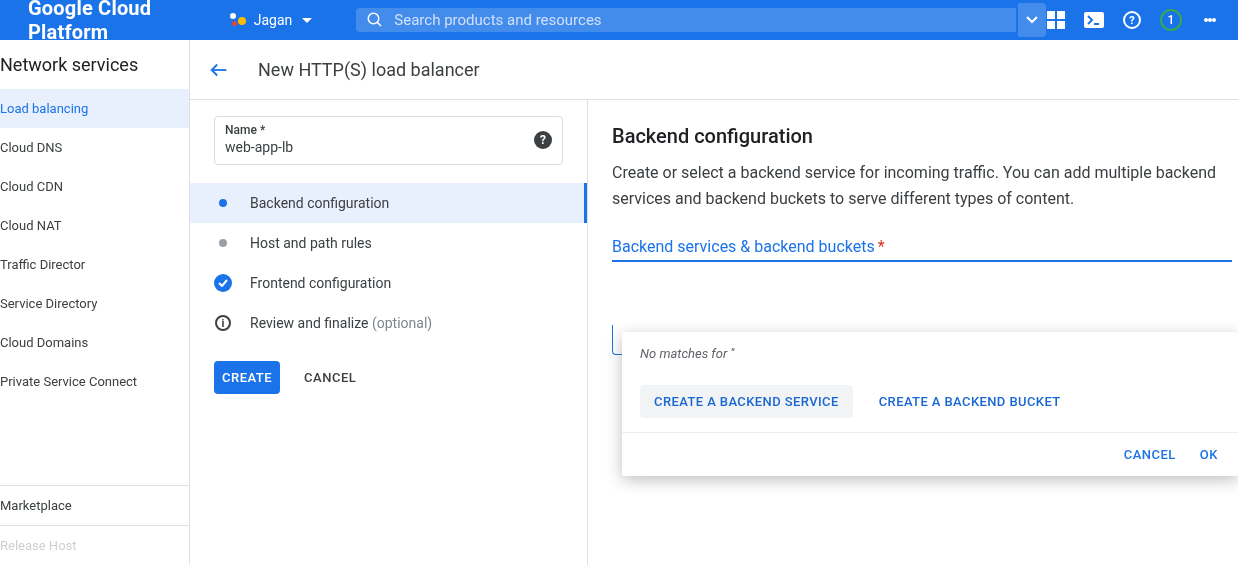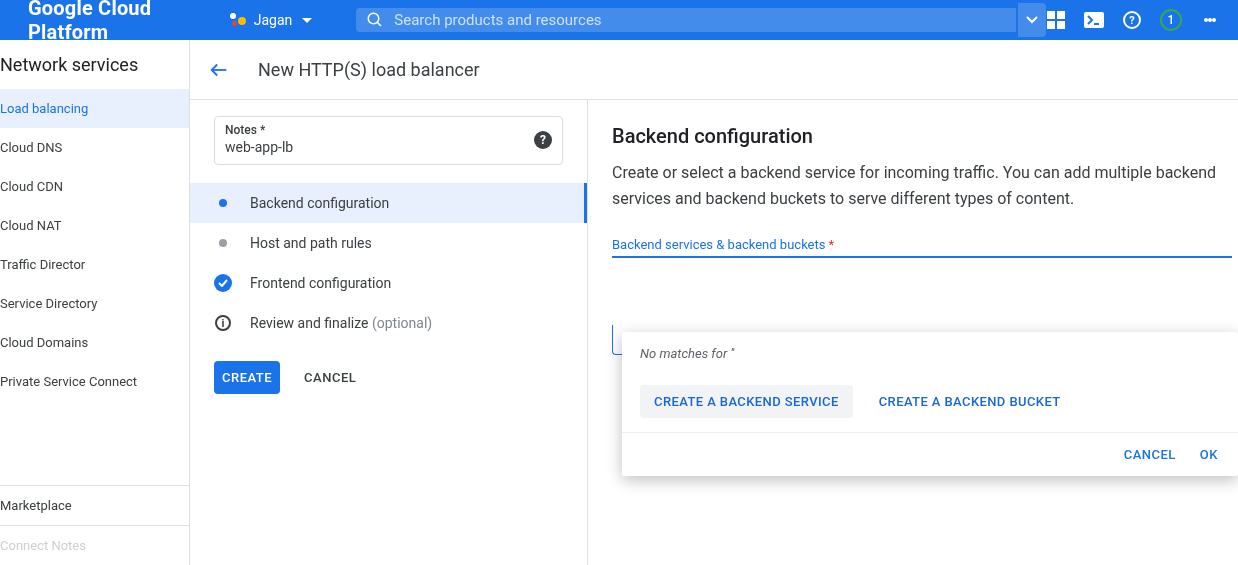--- a/index.html
+++ b/index.html
@@ -63,21 +63,21 @@
   .step-label { font-size:14px; color:#3c4043; }
   .step-opt { color:#80868b; }
 
   .actions { display:flex; gap:24px; padding: 18px 24px; align-items:center; }
   .btn-primary { background:#1a73e8; color:#fff; border:none; border-radius:4px; padding: 9px 8px; font-size:13px; font-weight:500; letter-spacing:0.5px; cursor:pointer; }
   .btn-flat { background:none; border:none; color:#3c4043; font-size:13px; font-weight:500; letter-spacing:0.5px; cursor:pointer; }
 
   .right-pane { flex:1; padding: 24px 0 0 24px; position:relative; }
   .rp-title { font-size:20px; font-weight:500; color:#202124; margin-bottom:12px; }
   .rp-desc { font-size:16px; color:#3c4043; line-height:1.6; max-width: 620px; margin-bottom:26px;}
-  .dd-label { font-size:13px; color:#1a73e8; position:relative; }
+  .dd-label { font-size:16px; color:#1a73e8; position:relative; }
   .dd-label .req { color:#d93025; margin-left:3px; }
   .dd-underline { height:2px; background:#1a73e8; width: 620px; margin-top:4px; }
   .dd-stub { width:16px; height:30px; border:1px solid #1a73e8; border-right:none; border-top:none; position:absolute; left:24px; top:225px; border-radius:0 0 0 4px;}
 
   .dropdown-panel { position:absolute; left:34px; top:232px; right:0; background:#fff; box-shadow: 0 4px 16px rgba(0,0,0,0.25); border-radius:2px; }
   .filter-row { display:flex; align-items:center; gap:10px; padding:14px 18px; border-bottom:1px solid #eceff1; background:#f8f9fa;}
   .filter-ic { width:18px; display:flex; flex-direction:column; gap:2px; align-items:center;}
   .filter-ic span { display:block; height:2px; background:#5f6368; }
   .filter-ic span:nth-child(1){width:16px;} .filter-ic span:nth-child(2){width:10px;} .filter-ic span:nth-child(3){width:4px;}
   .filter-label { font-size:14px; color:#3c4043; font-weight:500;}
@@ -162,40 +162,40 @@
       <div class="side-item">Cloud NAT</div>
       <div class="side-item">Traffic Director</div>
       <div class="side-item">Service Directory</div>
       <div class="side-item">Cloud Domains</div>
       <div class="side-item">Private Service Connect</div>
     </div>
     <div class="side-sep"></div>
     <div class="side-footer">
       <div class="side-item">Marketplace</div>
       <div class="side-sep"></div>
-      <div class="side-item" style="opacity:0.25">Connect Notes</div>
+      <div class="side-item" style="opacity:0.25">Release Host</div>
     </div>
   </div>
 
   <div class="content">
     <div class="content-header">
       <span class="back-arrow">
         <svg width="22" height="22" viewBox="0 0 24 24" fill="none" stroke="#1a73e8" stroke-width="2">
             <line x1="20" y1="12" x2="4" y2="12"></line>
             <polyline points="10,6 4,12 10,18"></polyline>
           </svg>
       </span>
       <span class="content-title">New HTTP(S) load balancer</span>
     </div>
 
     <div class="content-body">
 
       <div class="left-pane">
         <div class="name-field">
-          <div class="name-label"><span>Notes</span><span class="req">*</span></div>
+          <div class="name-label"><span>Name</span><span class="req">*</span></div>
           <input class="name-value" value="web-app-lb" style="">
           <span class="help-dot">?</span>
         </div>
 
         <div class="steps">
           <div class="step active">
             <span class="step-ic">
                 <span class="bullet blue"></span>
               </span>
             <span class="step-label">Backend configuration</span>

